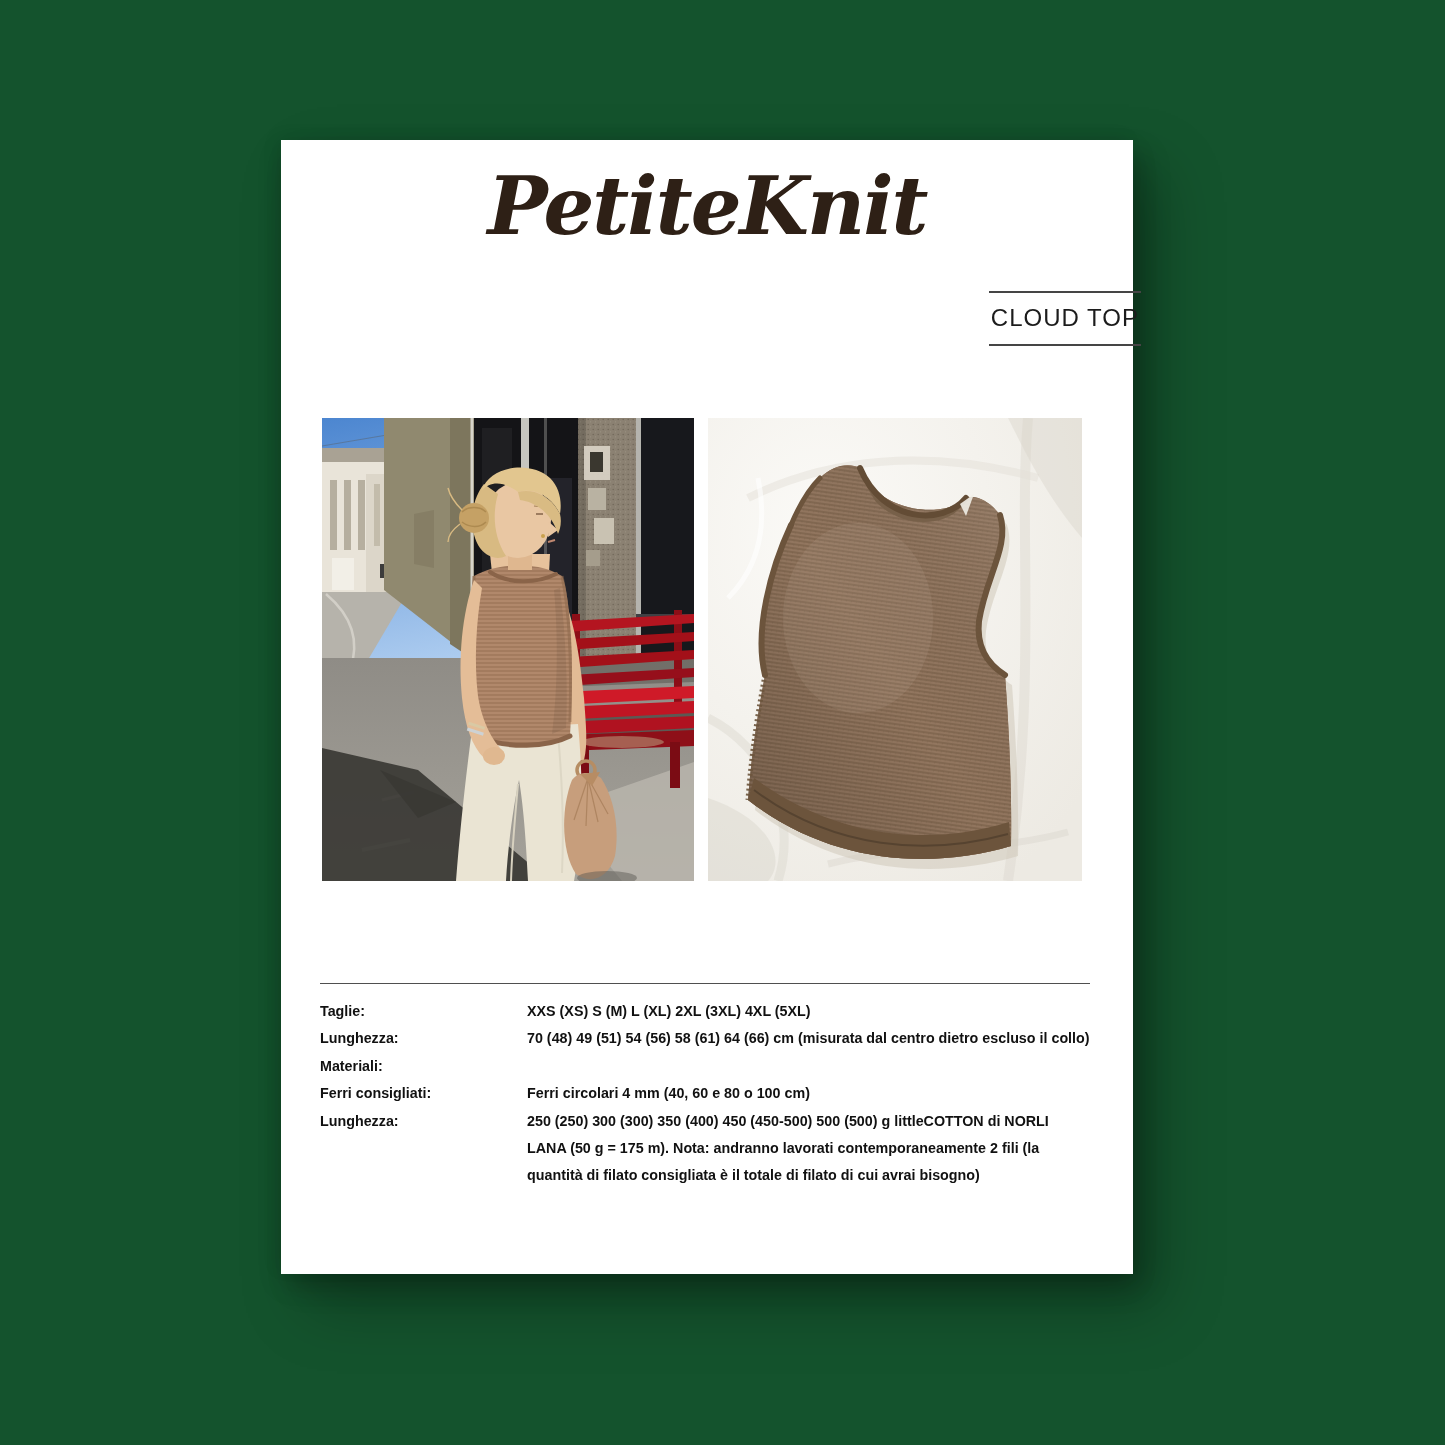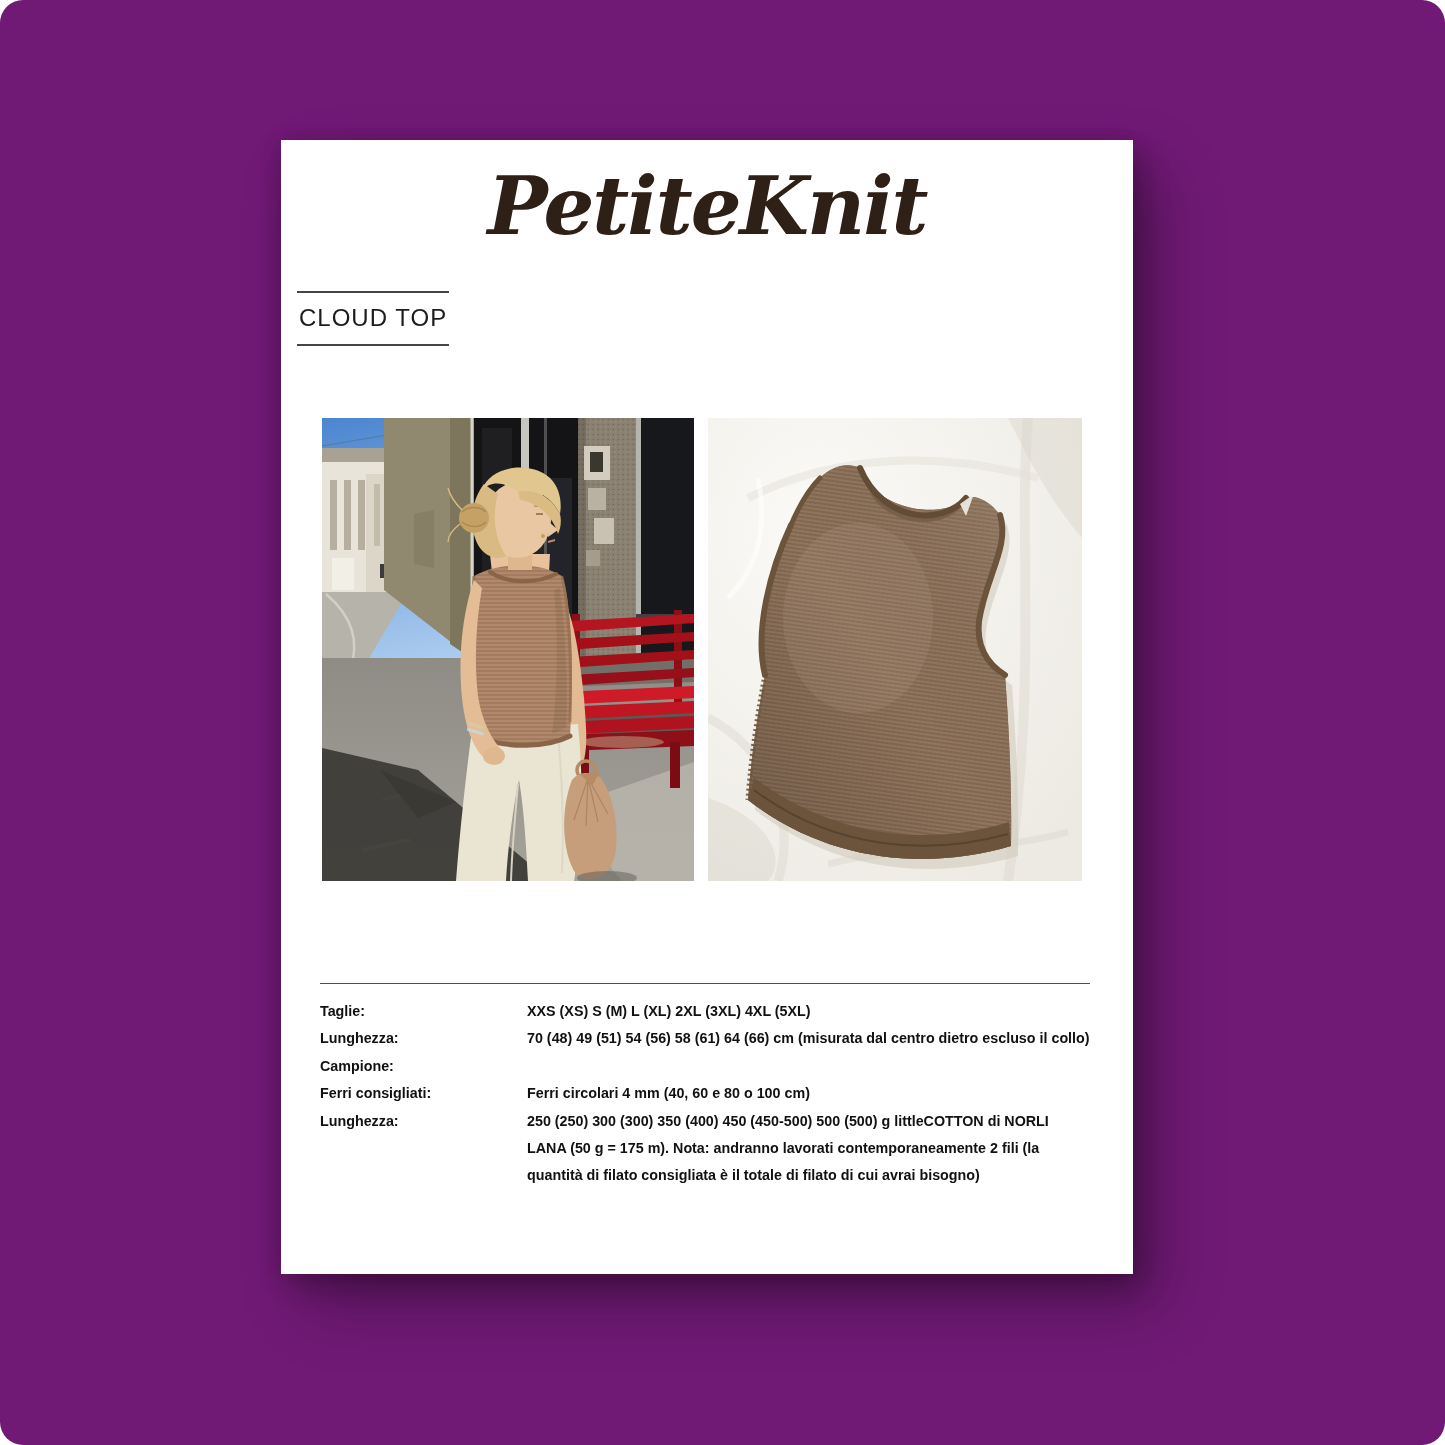--- a/index.html
+++ b/index.html
@@ -1,29 +1,29 @@
 <!DOCTYPE html>
 <html><head>
 <meta charset="utf-8">
 <style>
   html,body{margin:0;padding:0;background:#ffffff;}
   body{width:1445px;height:1445px;position:relative;overflow:hidden;
        font-family:"Liberation Sans",sans-serif;}
-  .canvas{position:absolute;inset:0;background:#701a75;border-radius:23px;}
+  .canvas{position:absolute;inset:0;background:#14532d;}
   .page{position:absolute;left:281px;top:140px;width:852px;height:1134px;
         background:#ffffff;
         box-shadow:-5px -4px 16px rgba(0,0,0,0.05),
                    0 10px 24px rgba(0,0,0,0.12),
                    12px 14px 26px rgba(0,0,0,0.16),
                    26px 32px 60px rgba(0,0,0,0.26);}
   .brand{position:absolute;top:14px;left:0;width:100%;text-align:center;
          font-family:"DejaVu Serif",serif;font-style:italic;font-weight:700;
          font-size:80px;letter-spacing:-2px;color:#2e2016;line-height:1.3;}
-  .title-wrap{position:absolute;top:151px;left:16px;width:100%;
-              display:flex;justify-content:flex-start;}
+  .title-wrap{position:absolute;top:151px;left:8px;width:100%;
+              display:flex;justify-content:flex-end;}
   .title-box{border-top:2px solid #454545;border-bottom:2px solid #454545;
              padding:11px 2px 12px 2px;min-width:134px;text-align:center;
              font-size:24px;letter-spacing:1px;color:#1c1c1c;font-weight:400;}
   .photos{position:absolute;top:278px;left:41px;display:flex;gap:14px;}
   .photo{overflow:hidden;background:#eee;}
   .photo svg{display:block;}
   .specs{position:absolute;top:843px;left:39px;width:770px;
          border-top:1px solid #4f4f4f;padding-top:14px;}
   .spec-row{display:grid;grid-template-columns:207px 1fr;
             font-size:14.3px;line-height:27.4px;color:#111;}
@@ -255,21 +255,21 @@
     <div class="specs">
       <div class="spec-row">
         <div class="spec-label">Taglie:</div>
         <div class="spec-value">XXS (XS) S (M) L (XL) 2XL (3XL) 4XL (5XL)</div>
       </div>
       <div class="spec-row">
         <div class="spec-label">Lunghezza:</div>
         <div class="spec-value">70 (48) 49 (51) 54 (56) 58 (61) 64 (66) cm (misurata dal centro dietro escluso il collo)</div>
       </div>
       <div class="spec-row">
-        <div class="spec-label">Campione:</div>
+        <div class="spec-label">Materiali:</div>
       </div>
       <div class="spec-row">
         <div class="spec-label">Ferri consigliati:</div>
         <div class="spec-value">Ferri circolari 4 mm (40, 60 e 80 o 100 cm)</div>
       </div>
       <div class="spec-row">
         <div class="spec-label">Lunghezza:</div>
         <div class="spec-value">250 (250) 300 (300) 350 (400) 450 (450-500) 500 (500) g littleCOTTON di NORLI LANA (50 g = 175 m). Nota: andranno lavorati contemporaneamente 2 fili (la quantità di filato consigliata è il totale di filato di cui avrai bisogno)</div>
       </div>
     </div>

